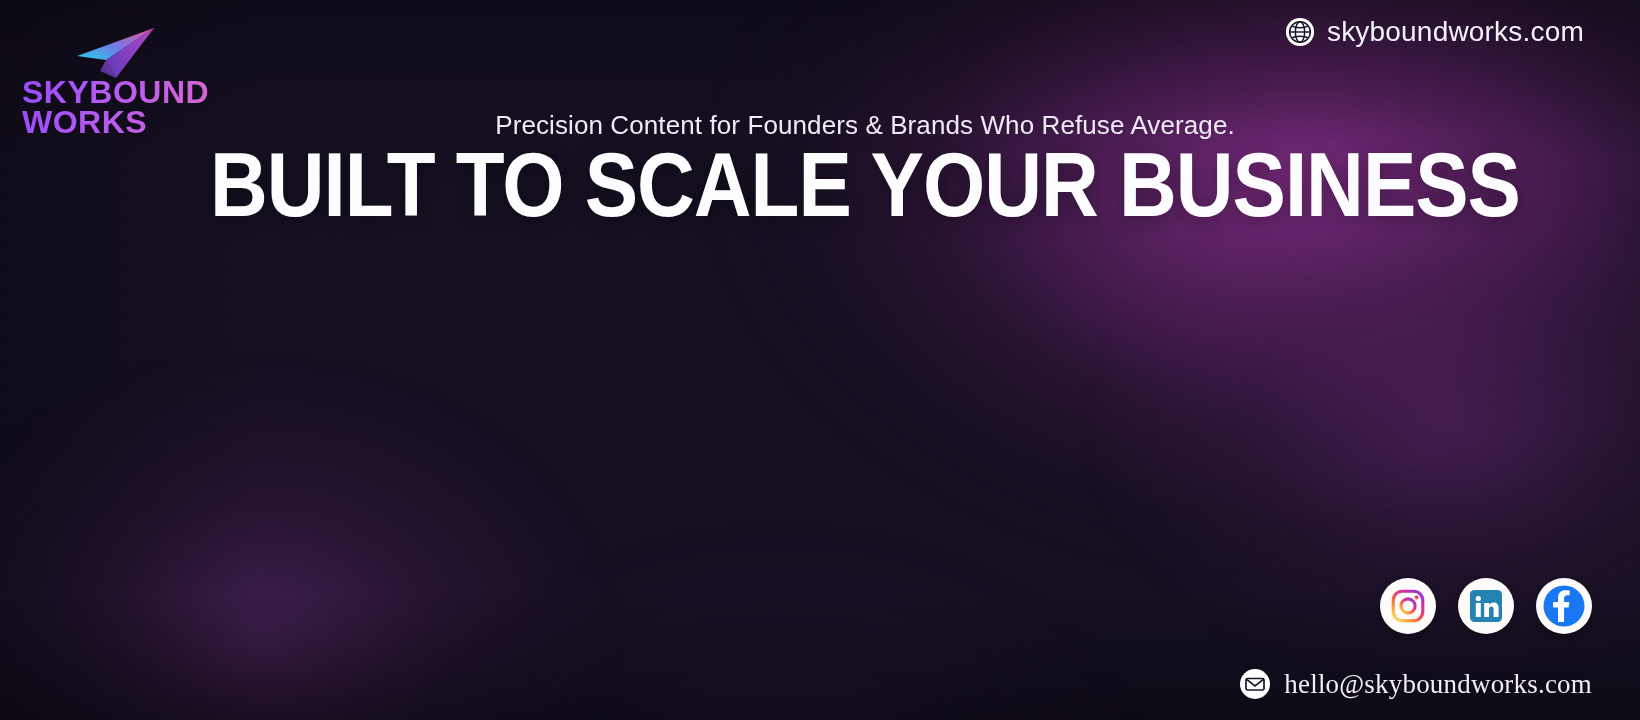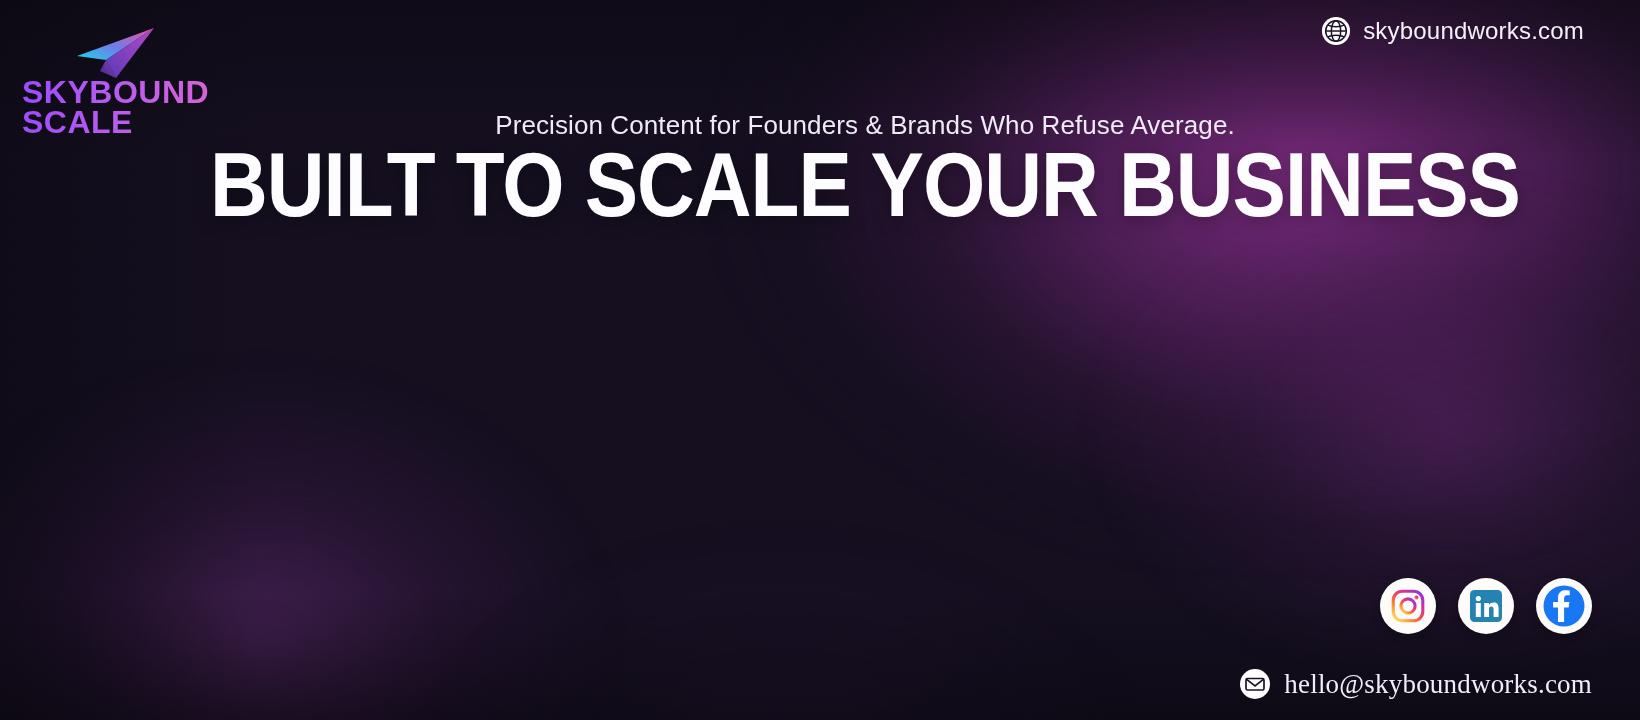--- a/index.html
+++ b/index.html
@@ -62,21 +62,21 @@
     -webkit-background-clip:text;background-clip:text;color:transparent;
     white-space:pre-line;
   }
 
   
   .site{
     position:absolute;right:56px;top:16px;display:flex;align-items:center;gap:12px;
   }
   .globe{width:30px;height:30px;display:block;flex:none;}
   .site-text{
-    font-size:24px;color:#f4f1f8;letter-spacing:0.2px;font-weight:400;
+    font-size:28px;color:#f4f1f8;letter-spacing:0.2px;font-weight:400;
   }
 
   
   .subtitle{
     position:absolute;left:0;right:0;top:110px;text-align:center;
     font-size:26px;color:#efeaf5;font-weight:300;letter-spacing:0.1px;
     padding-left:90px;
   }
   .headline{
     position:absolute;left:0;right:0;top:140px;text-align:center;
@@ -140,21 +140,21 @@
         <linearGradient id="pg3" x1="0" y1="1" x2="1" y2="0">
           <stop offset="0" stop-color="#3d2a8c"></stop>
           <stop offset="1" stop-color="#8e3fb4"></stop>
         </linearGradient>
       </defs>
       <path d="M1 30 L78 2 L30 34 Z" fill="url(#pg1)"></path>
       <path d="M30 34 L78 2 L40 52 Z" fill="url(#pg2)"></path>
       <path d="M30 34 L40 52 L24 45 Z" fill="url(#pg3)"></path>
     </svg>
     <div class="logo-text">SKYBOUND
-SCALE</div>
+WORKS</div>
   </div>
 
   <div class="site">
     <svg class="globe" viewBox="0 0 32 32">
       <circle cx="16" cy="16" r="15" fill="#ffffff"></circle>
       <g fill="none" stroke="#1b1328" stroke-width="1.6">
         <circle cx="16" cy="16" r="11"></circle>
         <ellipse cx="16" cy="16" rx="5" ry="11"></ellipse>
         <line x1="5" y1="16" x2="27" y2="16"></line>
         <path d="M7.5 9.5 C11 12 21 12 24.5 9.5"></path>

